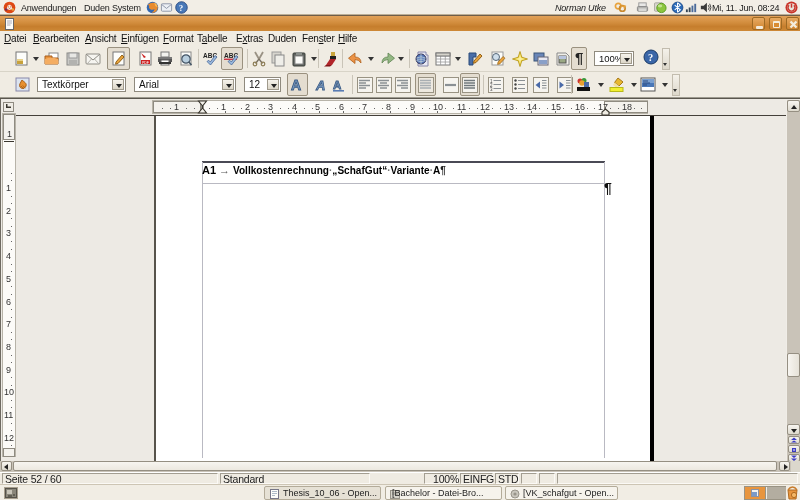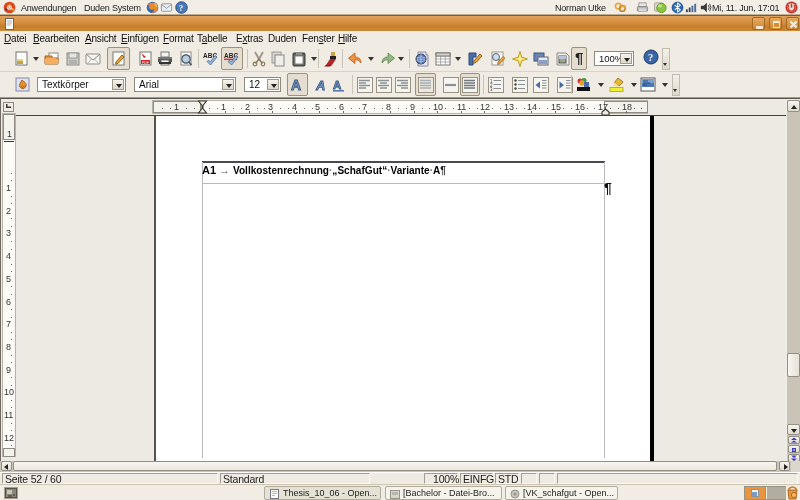--- a/index.html
+++ b/index.html
@@ -85,21 +85,21 @@
       <path d="M9 2 Q12 3 12.5 7 L10 5.5 Z" fill="#f4b858"></path>
     </svg>
   <svg class="picon" style="left:160px;" viewBox="0 0 14 14">
       <rect x="1.5" y="3" width="11" height="8" rx="1" fill="#eceff4" stroke="#8a93a5"></rect>
       <path d="M1.5 3.5 L7 8 L12.5 3.5" fill="none" stroke="#8a93a5"></path>
     </svg>
   <svg class="picon" style="left:175px;" viewBox="0 0 14 14">
       <circle cx="7" cy="7" r="6.2" fill="#4878b8" stroke="#2a4a80"></circle>
       <text x="4.4" y="10.4" font-size="9" font-weight="bold" fill="#fff" font-family="Liberation Serif">?</text>
     </svg>
-  <span class="mi" style="left:555px;">Norman Utke</span>
+  <span class="mi" style="left:555px;font-style:italic;">Norman Utke</span>
   <svg class="picon" style="left:614px;" viewBox="0 0 14 14">
       <circle cx="4.5" cy="5.5" r="3" fill="none" stroke="#e8a33c" stroke-width="1.8"></circle>
       <circle cx="9" cy="8" r="3" fill="none" stroke="#c8882c" stroke-width="1.8"></circle>
       <path d="M7 5.5 L13 5.5 M11 5.5 L11 8" stroke="#e8a33c" stroke-width="1.4"></path>
     </svg>
   <svg class="picon" style="left:636px;" viewBox="0 0 14 14">
       <rect x="3" y="2" width="8" height="4" fill="#e8e8e6" stroke="#999"></rect>
       <rect x="1.5" y="6" width="11" height="5" rx="1" fill="#b5b5b2" stroke="#888"></rect>
       <rect x="3" y="8" width="8" height="3" fill="#d8d8d5"></rect>
     </svg>
@@ -115,21 +115,21 @@
   <svg class="picon" style="left:685px;" viewBox="0 0 14 14">
       <rect x="1" y="9" width="2" height="3" fill="#345"></rect>
       <rect x="4" y="7" width="2" height="5" fill="#345"></rect>
       <rect x="7" y="5" width="2" height="7" fill="#4a6a9a"></rect>
       <rect x="10" y="3" width="2" height="9" fill="#4a6a9a"></rect>
     </svg>
   <svg class="picon" style="left:699px;" viewBox="0 0 14 14">
       <path d="M2 5 L5 5 L8.5 2 L8.5 12 L5 9 L2 9 Z" fill="#3a3a3a"></path>
       <path d="M10 4.5 Q12 7 10 9.5 M11.5 3 Q14.2 7 11.5 11" stroke="#3a3a3a" stroke-width="1" fill="none"></path>
     </svg>
-  <span class="mi" style="left:712px;">Mi, 11. Jun, 17:01</span>
+  <span class="mi" style="left:712px;">Mi, 11. Jun, 08:24</span>
   <svg class="picon" style="left:785px;" viewBox="0 0 14 14">
       <circle cx="7" cy="7" r="6.5" fill="#c8342a"></circle>
       <circle cx="7" cy="7" r="4.6" fill="#e8e4da"></circle>
       <path d="M7 2.8 L7 7.2" stroke="#c8342a" stroke-width="1.6"></path>
       <path d="M4.4 4.6 A3.6 3.6 0 1 0 9.6 4.6" fill="none" stroke="#c8342a" stroke-width="1.4"></path>
     </svg>
 </div>
 
 <div id="titlebar" class="abs">
   <svg style="position:absolute;left:4px;top:2px;width:12px;height:12px;" viewBox="0 0 12 12">
@@ -634,21 +634,21 @@
         <rect x="0.5" y="0.5" width="8" height="9" fill="#fdfdfa" stroke="#778"></rect>
         <path d="M2 2.5 L7 2.5 M2 4.5 L7 4.5 M2 6.5 L5 6.5" stroke="#9ab" stroke-width="0.8"></path>
       </svg>
     <span style="position:absolute;left:18px;top:1px;">Thesis_10_06 - Open...</span>
   </div>
   <div class="task" style="left:385px;width:117px;">
     <svg width="10" height="9" style="position:absolute;left:4px;top:3px;">
         <rect x="0.5" y="0.5" width="9" height="8" fill="#d8d5cc" stroke="#98948a"></rect>
         <rect x="2" y="2" width="6" height="3" fill="#b8b5ac"></rect>
       </svg>
-    <span style="position:absolute;left:17px;top:1px;">[Bachelor - Datei-Bro...</span>
+    <span style="position:absolute;left:6px;top:1px;">[Bachelor - Datei-Bro...</span>
   </div>
   <div class="task" style="left:505px;width:113px;">
     <svg width="10" height="10" style="position:absolute;left:4px;top:2px;">
         <circle cx="5" cy="5" r="4" fill="#c8c5bc" stroke="#98948a"></circle>
         <circle cx="5" cy="5" r="1.6" fill="#98948a"></circle>
       </svg>
     <span style="position:absolute;left:17px;top:1px;">[VK_schafgut - Open...</span>
   </div>
   <div class="abs" style="left:744px;top:1px;width:42px;height:14px;border:1px solid #999384;">
     <div class="abs" style="left:0;top:0;width:21px;height:12px;background:#e8953e;border-right:1px solid #999384;">

